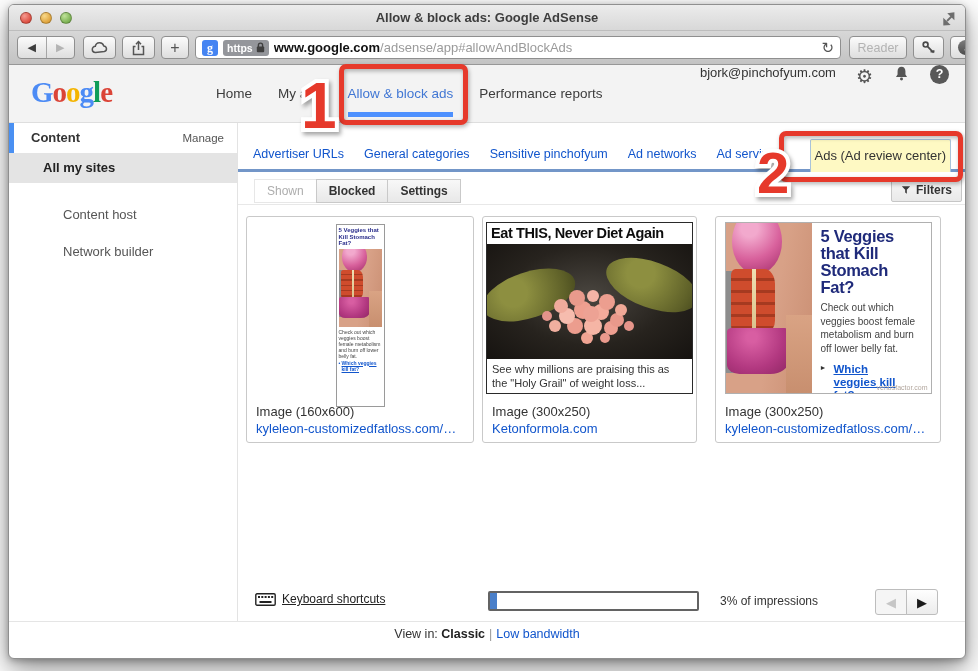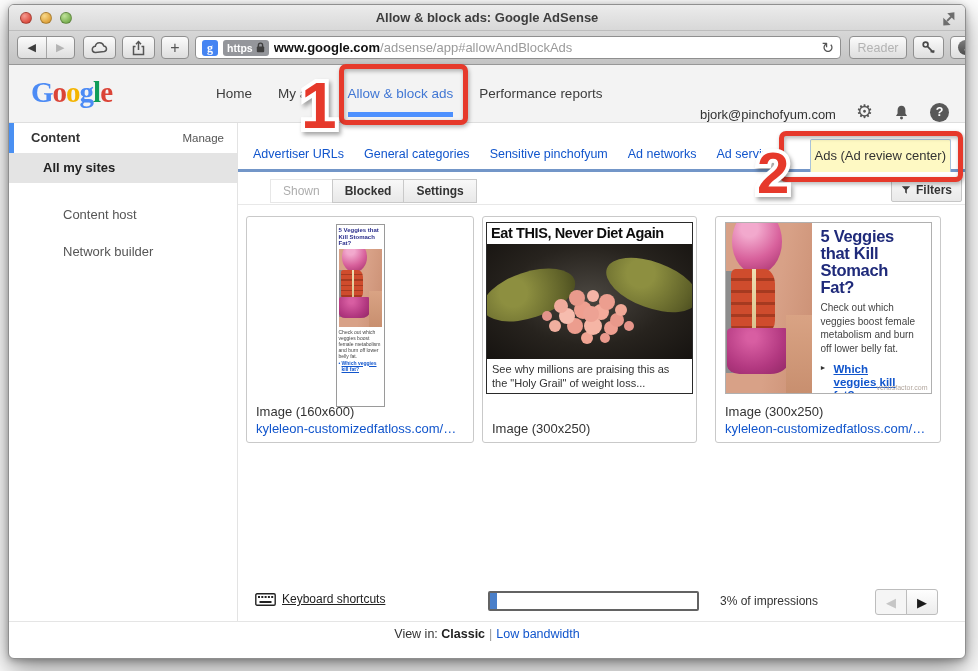--- a/index.html
+++ b/index.html
@@ -54,21 +54,21 @@
     border-bottom:1px solid #dedede; }
   .hlogo { position:absolute; left:22px; top:11px; display:flex; align-items:baseline; }
   .hlogo .gword { font-family:"Liberation Serif",serif; font-weight:bold; font-size:29px; letter-spacing:-1px; }
   .c-b { color:#4c8bf5; } .c-r { color:#db4437; } .c-y { color:#f4b400; } .c-g { color:#0f9d58; }
   .hlogo .prod { font-size:24px; color:#9b9b9b; margin-left:10px; letter-spacing:0; }
   .hnav { position:absolute; left:207px; top:0; bottom:0; display:flex; align-items:center; gap:26px; }
   .hnav a { position:relative; display:flex; align-items:center; height:100%; font-size:13.5px; color:#3c3c3c;
     text-decoration:none; white-space:nowrap; }
   .hnav a.active { color:#4177d4; }
   .hnav a.active::after { content:""; position:absolute; left:0; right:0; bottom:5px; height:5px; background:#4d90fe; }
-  .hacct { position:absolute; right:16px; top:0; bottom:0; display:flex; align-items:flex-end; gap:20px; }
+  .hacct { position:absolute; right:16px; top:0; bottom:0; display:flex; align-items:flex-start; gap:20px; }
   .hemail { font-size:13px; color:#333; }
   .gearg { font-size:19px; color:#555; font-family:"DejaVu Sans",sans-serif; }
   .helpc { width:19px; height:19px; border-radius:50%; background:#585858; color:#fff; font-size:12.5px;
     font-weight:bold; text-align:center; line-height:19px; }
 
   
   .contentrow { position:absolute; left:0; top:118px; right:0; height:498px; background:#fff; }
   .sidebar { position:absolute; left:0; top:0; width:229px; height:100%; border-right:1px solid #e3e3e3; }
   .sb-section { position:absolute; left:0; top:0; width:100%; height:30px; }
   .sb-accent { position:absolute; left:0; top:0; width:5px; height:30px; background:#4a90f2; }
@@ -78,21 +78,21 @@
     font-size:13px; font-weight:bold; color:#222; line-height:30px; padding-left:34px; }
   .sb-item { position:absolute; left:22px; font-size:13px; color:#555; text-decoration:none;margin-left:32px; }
 
   .main { position:absolute; left:229px; top:0; width:729px; height:100%; }
   .tabsrow { position:absolute; left:15px; top:16px; height:30px; display:flex; align-items:center; gap:20px; z-index:2; }
   .tabsrow a { font-size:12.5px; color:#1155cc; text-decoration:none; white-space:nowrap; }
   .tabrule { position:absolute; left:0; right:0; top:46px; height:3px; background:#7396c8; z-index:3; }
   .activetab { position:absolute; top:16px; right:16px; height:33px; background:#fef9c3; z-index:4;
     border:1px solid #a9c3da; border-bottom:none; border-radius:2px 2px 0 0; padding:0 4px;
     font-size:13px; color:#333; line-height:31px; white-space:nowrap; }
-  .subtabs { position:absolute; left:32px; top:56px; display:flex; }
+  .subtabs { position:absolute; left:16px; top:56px; display:flex; }
   .stab { height:24px; font-size:12px; padding:0 12px; line-height:22px; border:1px solid #c9c9c9;
     background:linear-gradient(#f8f8f8,#e8e8e8); color:#333; font-weight:bold; margin-left:-1px; }
   .stab.sel { background:#fff; border-color:#e7e7e7; color:#adadad; font-weight:normal; margin-left:0; }
   .filtersbtn { position:absolute; right:5px; top:55px; height:24px; border:1px solid #c6c6c6; border-radius:2px;
     background:linear-gradient(#f7f7f7,#e9e9e9); display:flex; align-items:center; gap:5px; padding:0 9px;
     font-size:12px; font-weight:bold; color:#333; }
   .mainrule { position:absolute; left:0; right:0; top:81px; height:1px; background:#e8e8e8; }
 
   
   .card { position:absolute; top:93px; height:227px; background:#fff; border:1px solid #c9c9c9; border-radius:3px; }
@@ -352,20 +352,21 @@
             <div class="t2-photo">
               <span class="lime l"></span>
               <span class="lime r"></span>
               <span class="pearls"></span>
             </div>
             <div class="t2-strip"><span>See why millions are praising this as the "Holy Grail" of weight loss... </span><span class="cta">[continue]</span></div>
           </div>
         </div>
         <div class="caption">
           <div class="cap-size">Image (300x250)</div>
+          <a href="#" class="cap-url">Ketonformola.com</a>
         </div>
       </div>
 
       <div class="card card3">
         <div class="thumbwrap">
           <div class="thumb300 t3">
             <div class="t3-left torso">
               <span class="t-grayband"></span>
               <span class="t-bra"></span>
               <span class="t-abs"></span>

